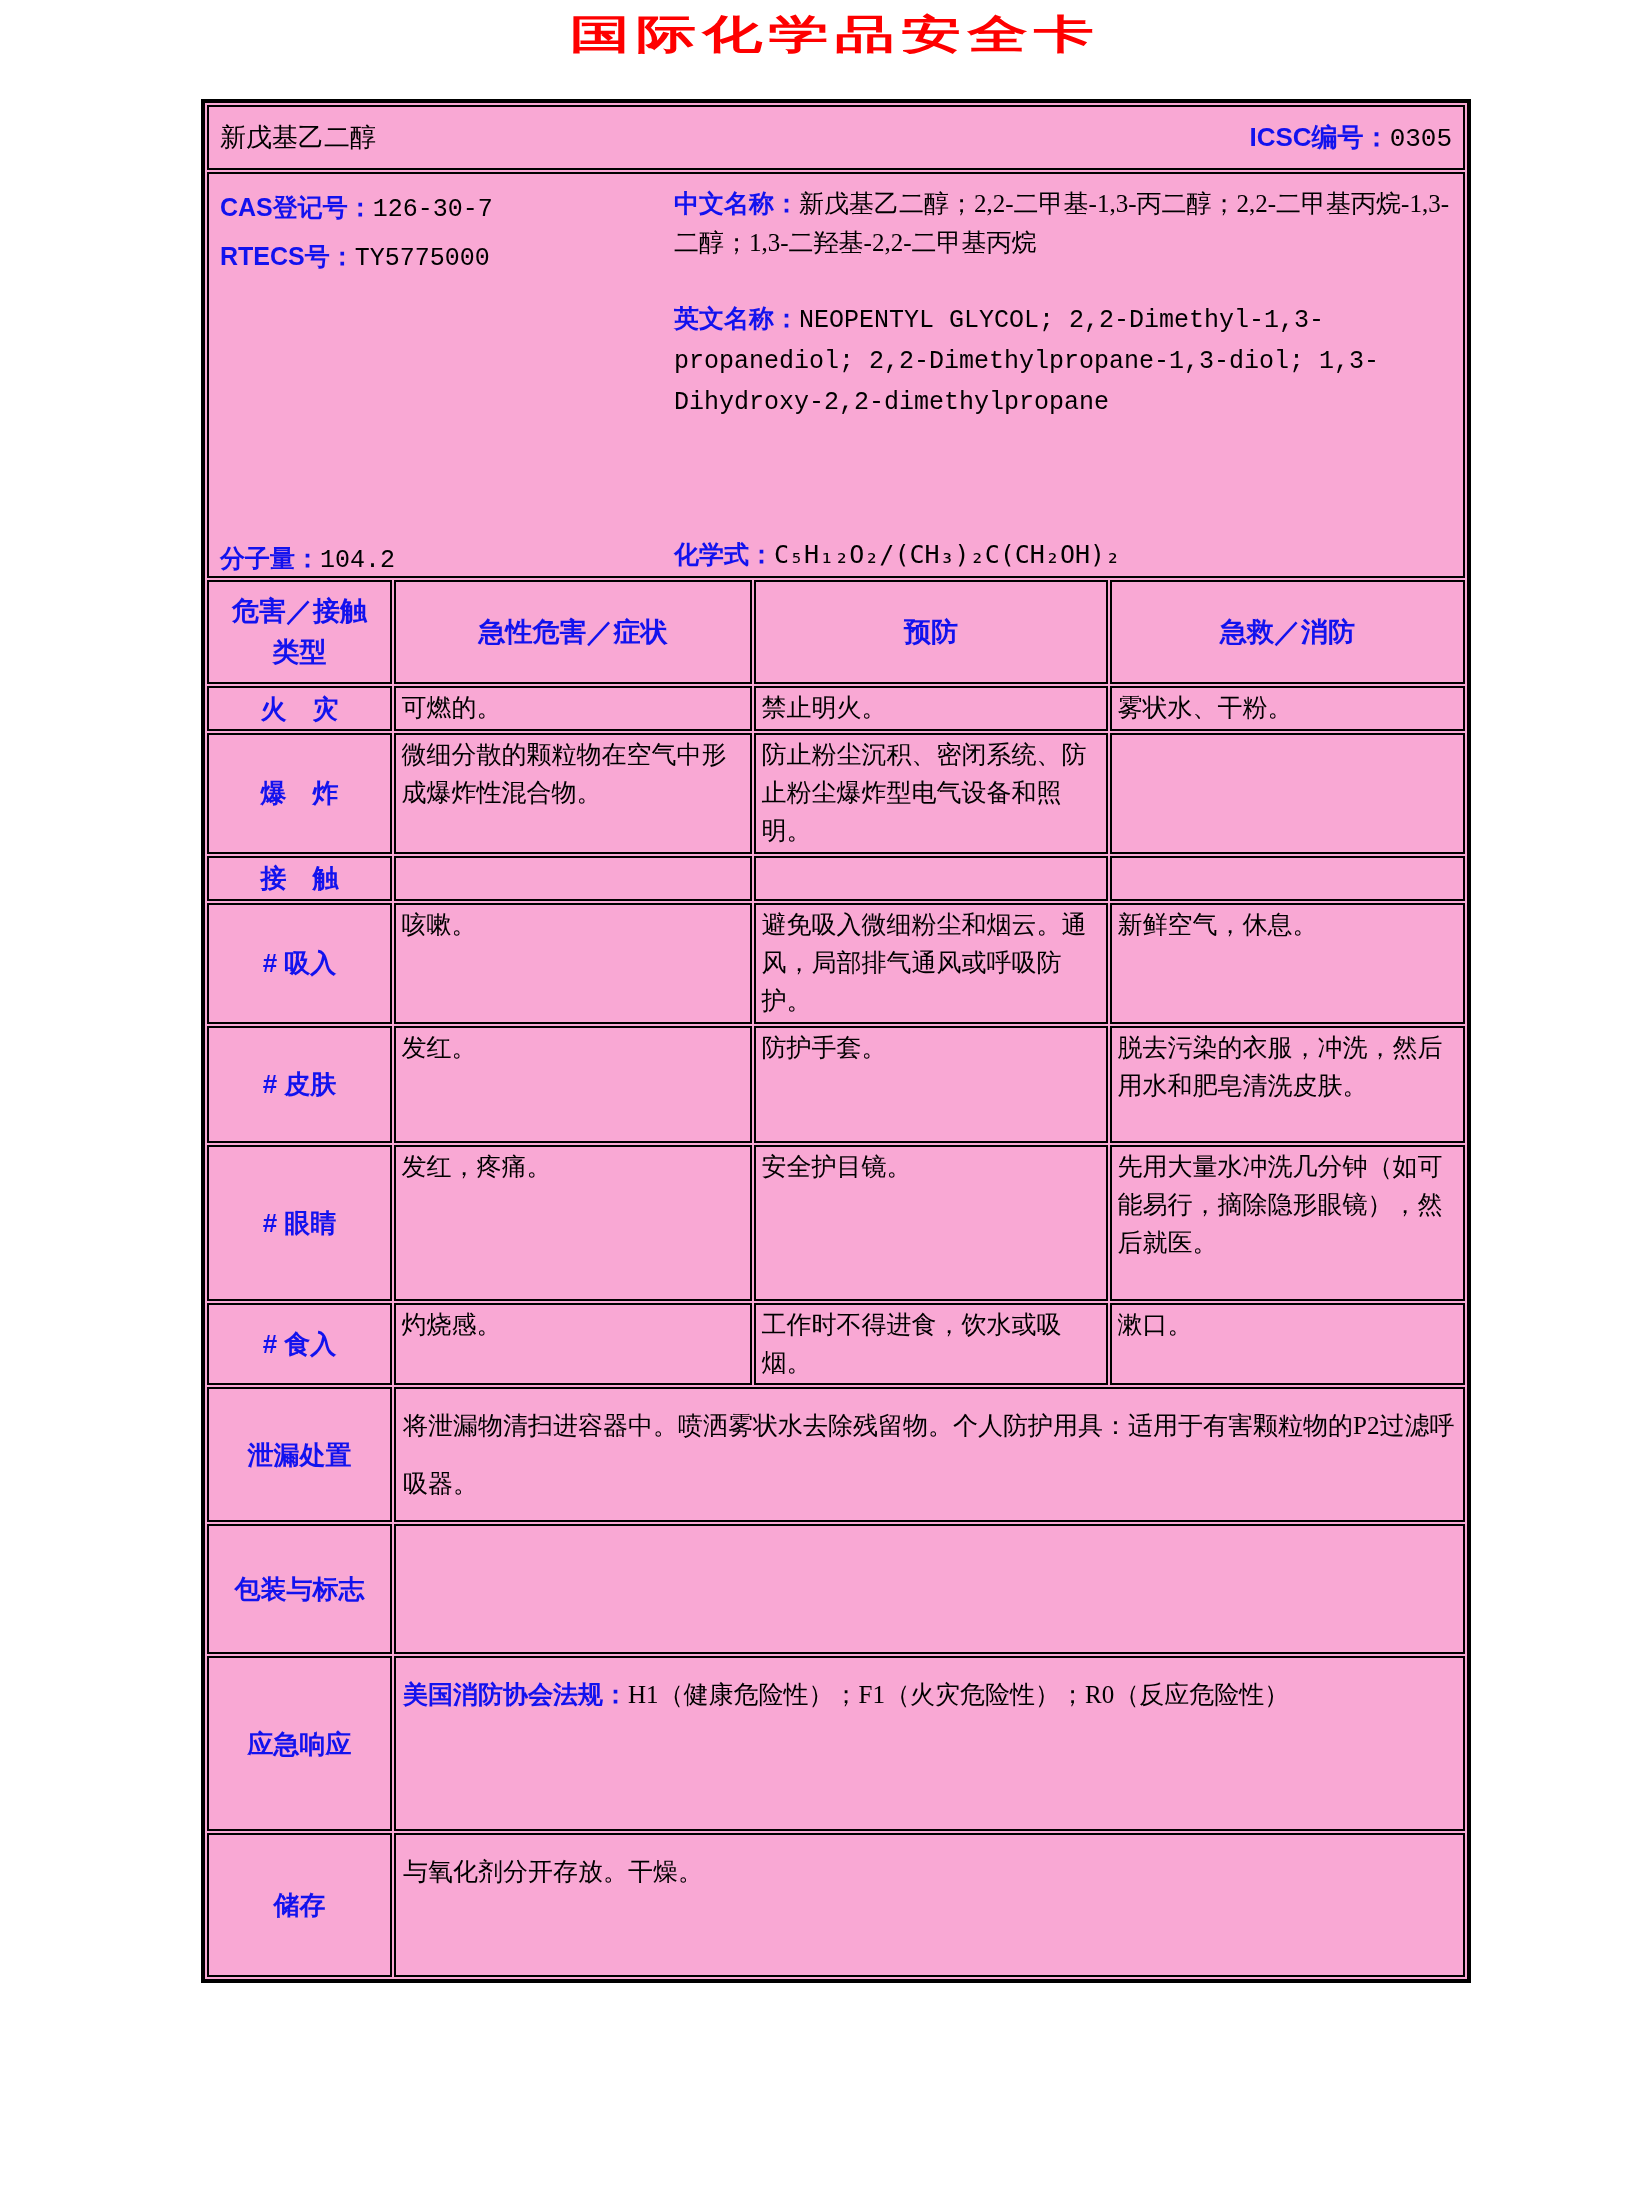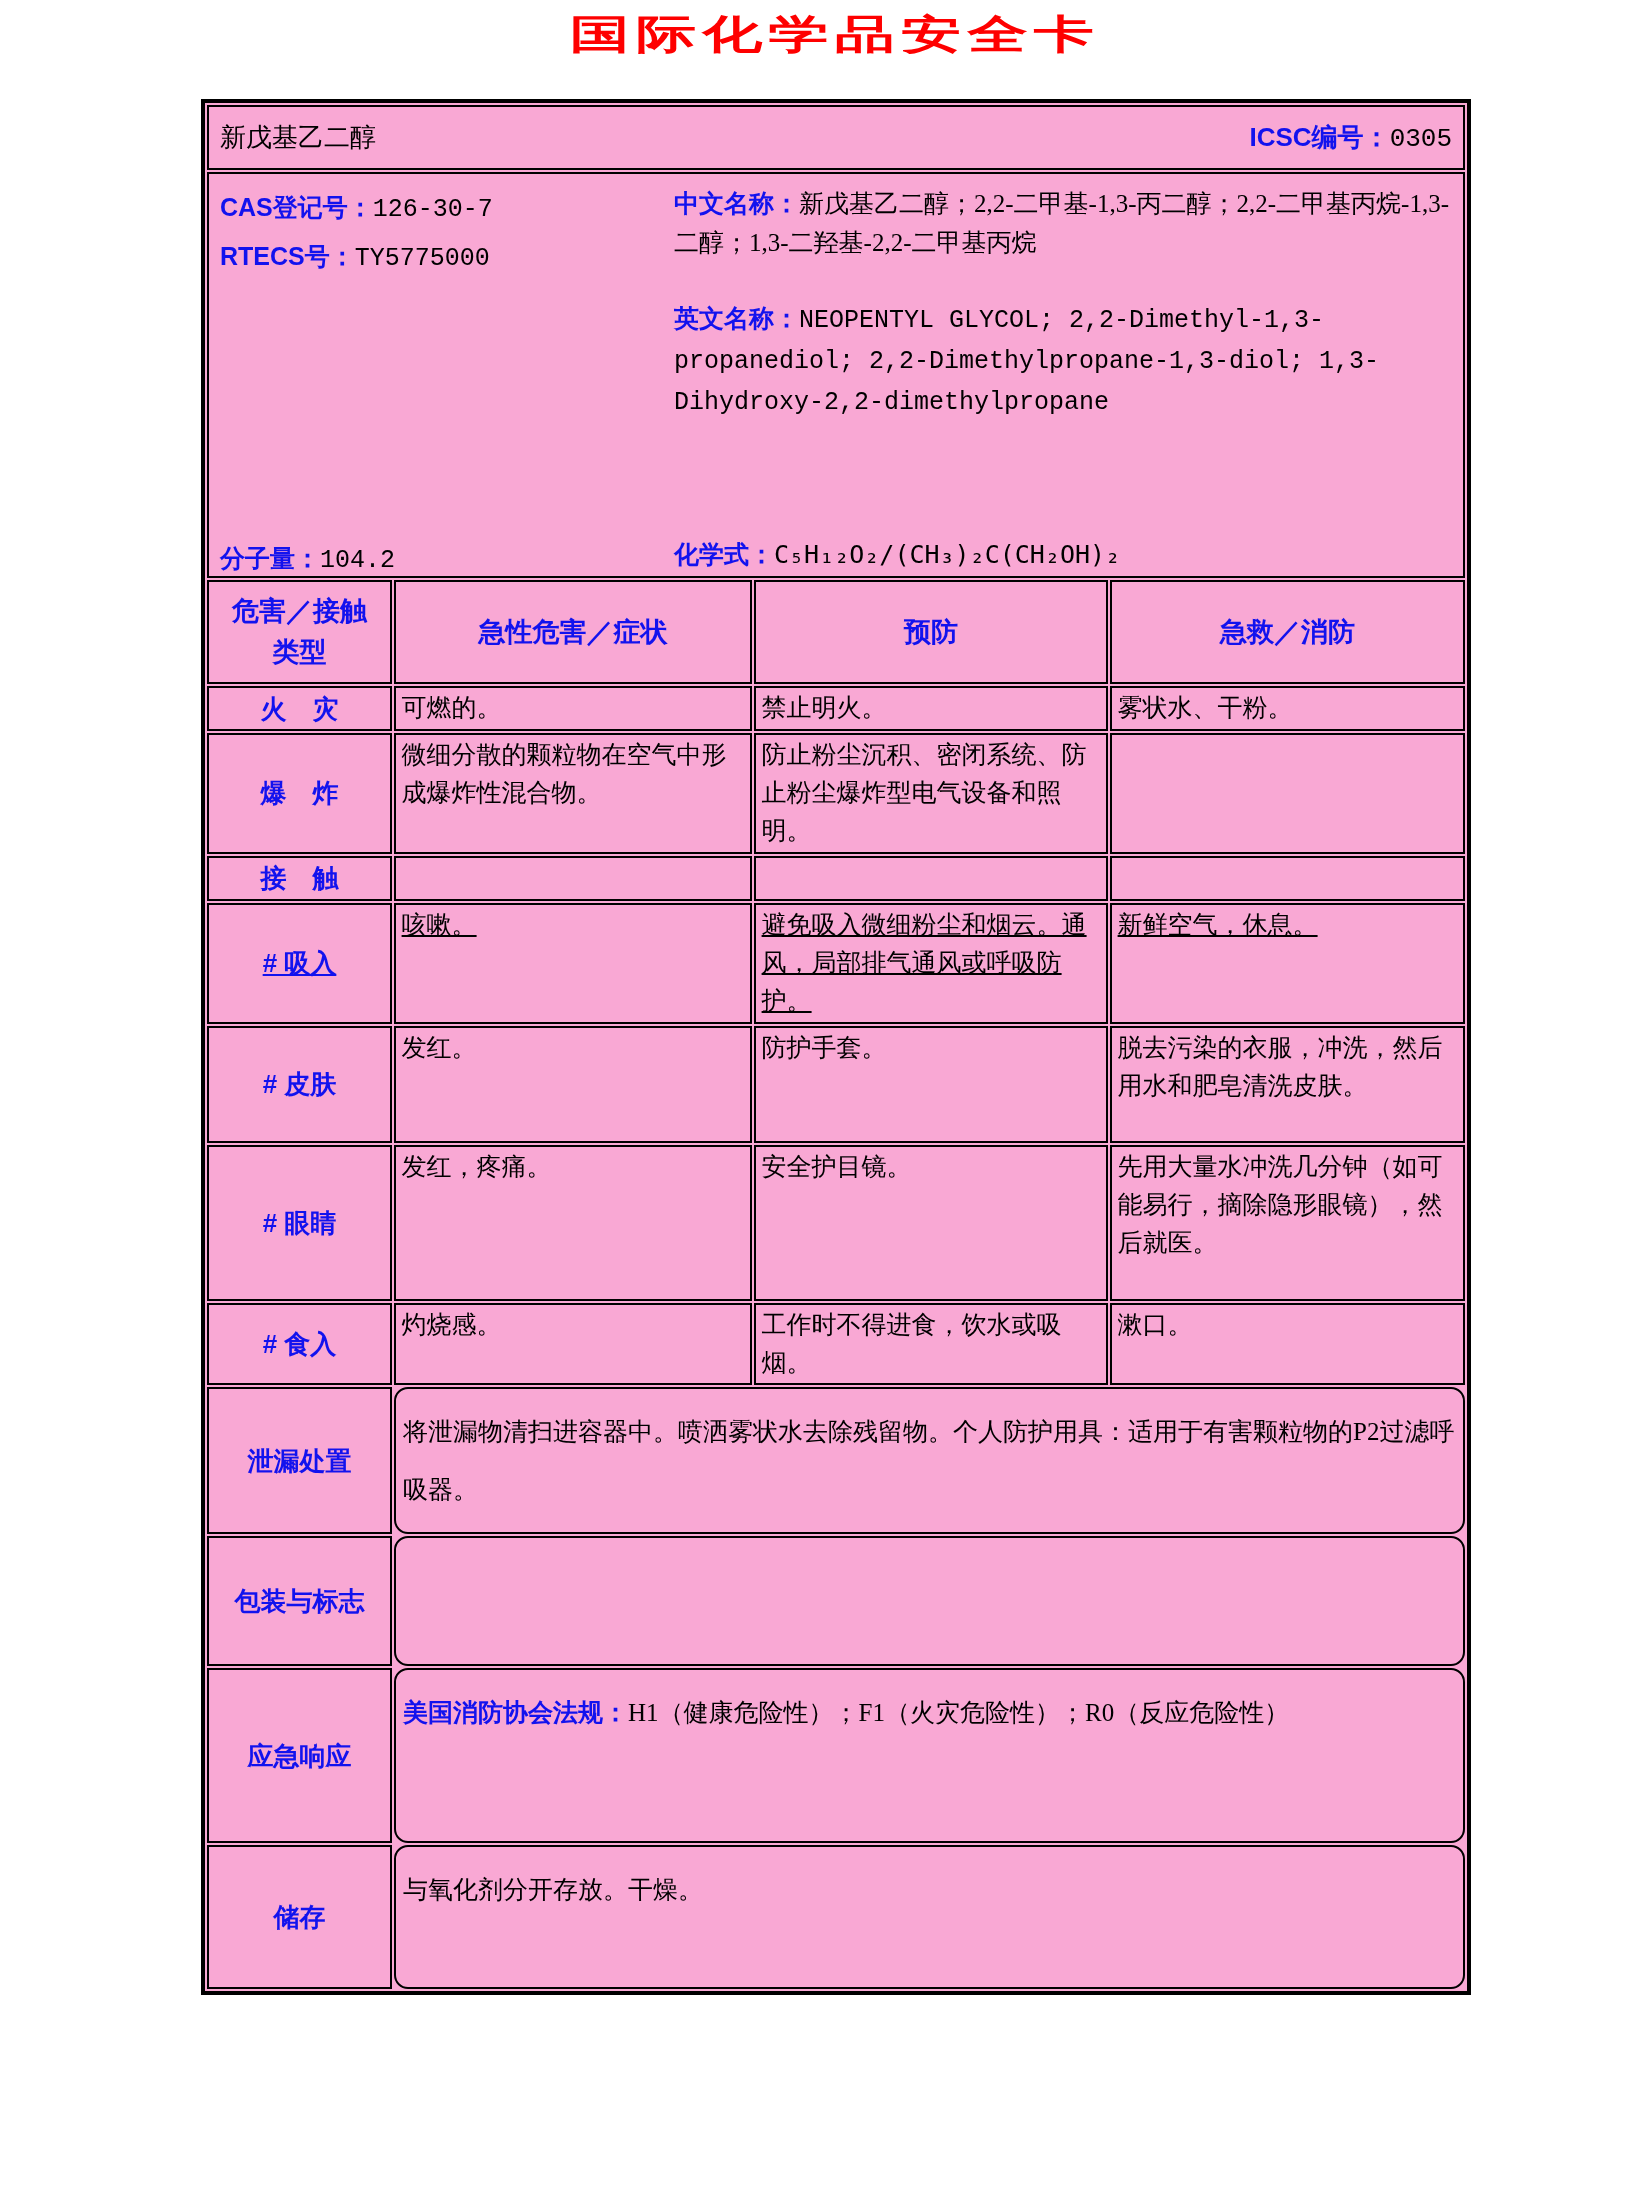--- a/index.html
+++ b/index.html
@@ -22,41 +22,41 @@
     table-layout:fixed;background:#f9a8d4;
   }
   td{border:2.1px solid #000;box-sizing:border-box;overflow:hidden;vertical-align:top;}
   
   .tr-title td{height:65px;}
   .tr-ids td{height:406px;}
   .tr-head td{height:104px;}
   .tr-fire td{height:45px;}
   .tr-expl td{height:118px;}
   .tr-cont td{height:45px;}
-  .tr-inh td{height:91px;text-decoration:underline;}
+  .tr-inh td{height:91px;}
   .tr-skin td{height:117px;}
   .tr-eyes td{height:156px;}
   .tr-ing td{height:76px;}
   .tr-spill td{height:113px;}
   .tr-pack td{height:130px;}
   .tr-emer td{height:175px;}
   .tr-stor td{height:144px;}
   
   .lbl{
     color:#1212ee;font-weight:bold;text-align:center;vertical-align:middle;
     font-family:"Liberation Sans","DejaVu Sans",sans-serif;font-size:26px;line-height:38px;
     padding:0 2.8px;
   }
   .hdr{
     color:#1212ee;font-weight:bold;text-align:center;vertical-align:middle;
     font-family:"Liberation Sans","DejaVu Sans",sans-serif;font-size:27px;line-height:41px;
     white-space:pre-line;padding:0 2.8px;
   }
   .ct{font-size:25px;line-height:38px;padding:1.4px 5.6px;}
-  .wct{font-size:25px;line-height:58px;padding:13px 7px;border-radius:14px;}
+  .wct{font-size:25px;line-height:58px;padding:7px 7px;}
   .blabel{
     color:#1212ee;font-weight:bold;
     font-family:"Liberation Sans","DejaVu Sans",sans-serif;
   }
   .mono{font-family:Liberation Mono, monospace;}
   .formula{font-family:"DejaVu Sans Mono","DejaVu Sans",monospace;}
   
   .trow{display:flex;justify-content:space-between;align-items:center;height:100%;
         padding:0 10px;font-size:26px;}
   

